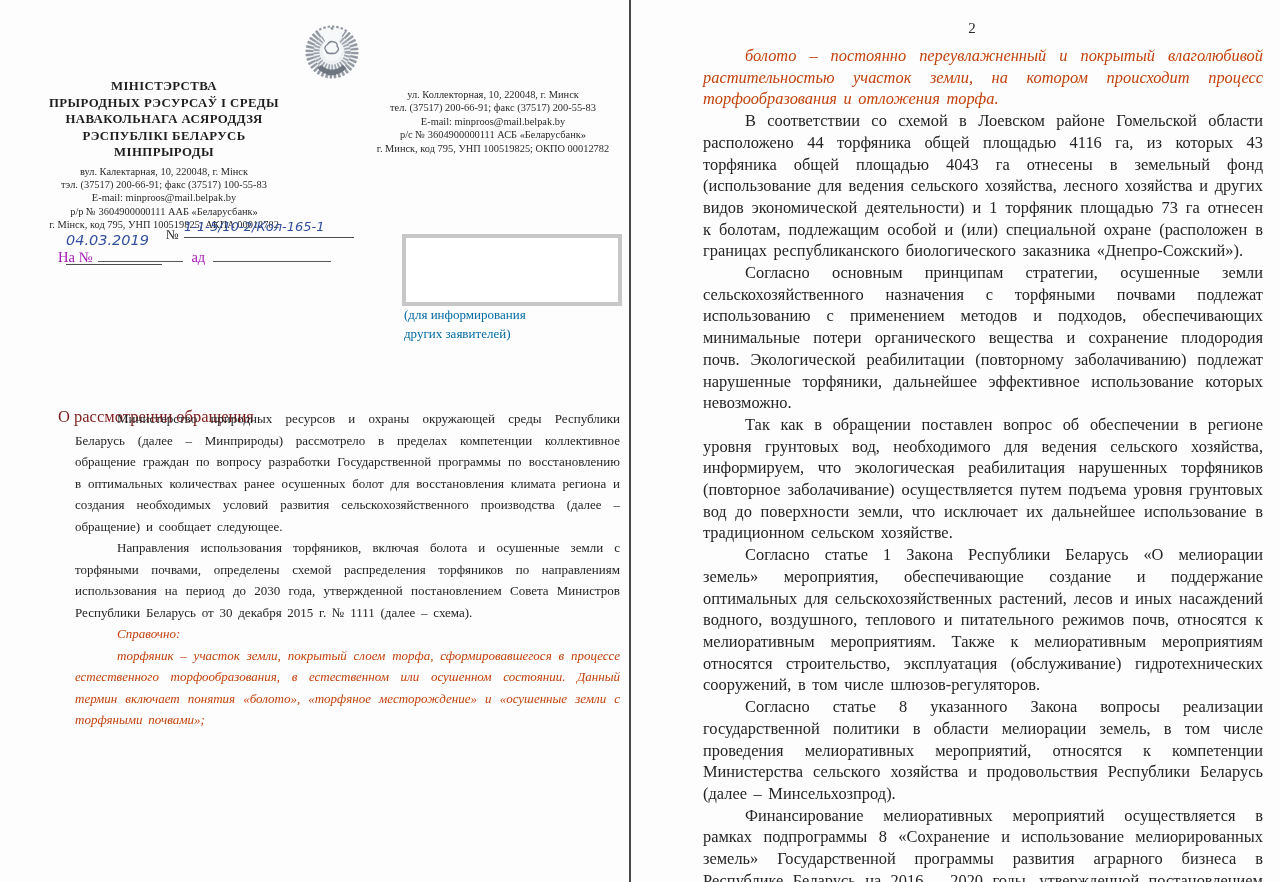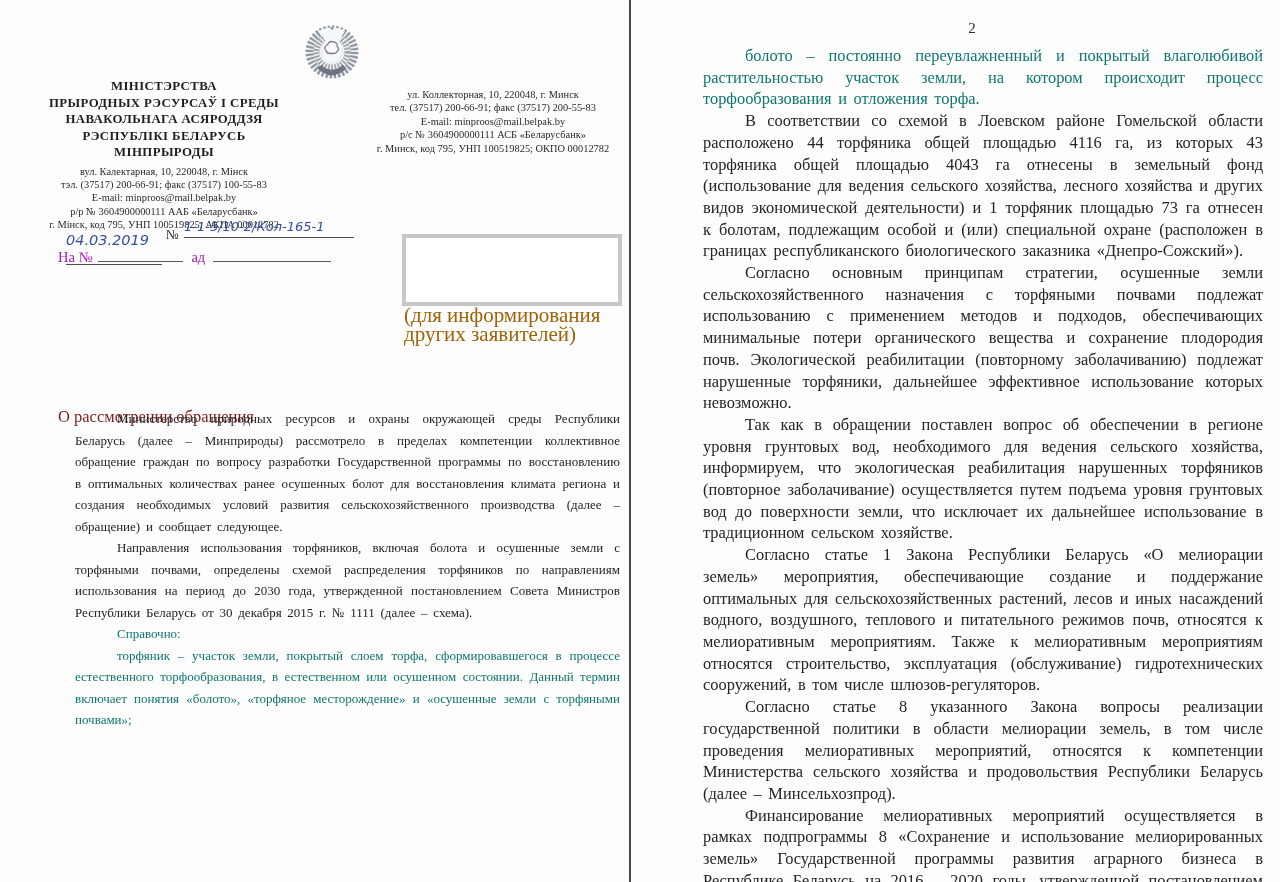--- a/index.html
+++ b/index.html
@@ -24,30 +24,30 @@
   .hw-num{position:absolute;left:184px;top:219px;width:170px;font-size:13px;
           border-bottom:1.5px solid #4c4c4c;padding-bottom:3px;white-space:nowrap;}
   .reply-line{position:absolute;left:58px;top:248px;font-size:14.5px;color:#a21caf;}
   .blank{display:inline-block;border-bottom:1.5px solid #5a5a5a;height:13px;vertical-align:baseline;}
   .blank1{width:85px;margin:0 8px 0 6px;}
   .blank2{width:118px;margin-left:8px;}
 
   
   .stamp-box{position:absolute;left:402px;top:234px;width:212px;height:64px;
              border:4px solid #c7c7c7;background:#fff;}
-  .stamp-caption{position:absolute;left:404px;top:306px;font-size:21px;line-height:18.5px;color:#a16207;}
+  .stamp-caption{position:absolute;left:404px;top:306px;font-size:13px;line-height:18.5px;color:#0369a1;}
 
   .subject{position:absolute;left:58px;top:366px;font-size:16.5px;color:#7f1d1d;margin-top:41px;}
 
   
   .body-col{position:absolute;text-align:justify;color:#242424;word-spacing:2.5px;}
   .page1-body{left:75px;top:408px;width:545px;font-size:13px;line-height:21.5px;}
   .page2-body{left:703px;top:45px;width:560px;font-size:16.4px;line-height:21.7px;}
   .body-col p{margin:0;text-indent:42px;}
-  .body-col p.italic{color:#0f766e;}
+  .body-col p.italic{font-style:italic;color:#c2410c;}
   .body-col p.cont{text-align-last:justify;}
   .page-num{position:absolute;left:952px;top:20px;width:40px;text-align:center;
             font-size:15px;color:#2a2a2a;}
 </style>
 </head>
 <body>
 
 <div class="scan">
 
   <div>

